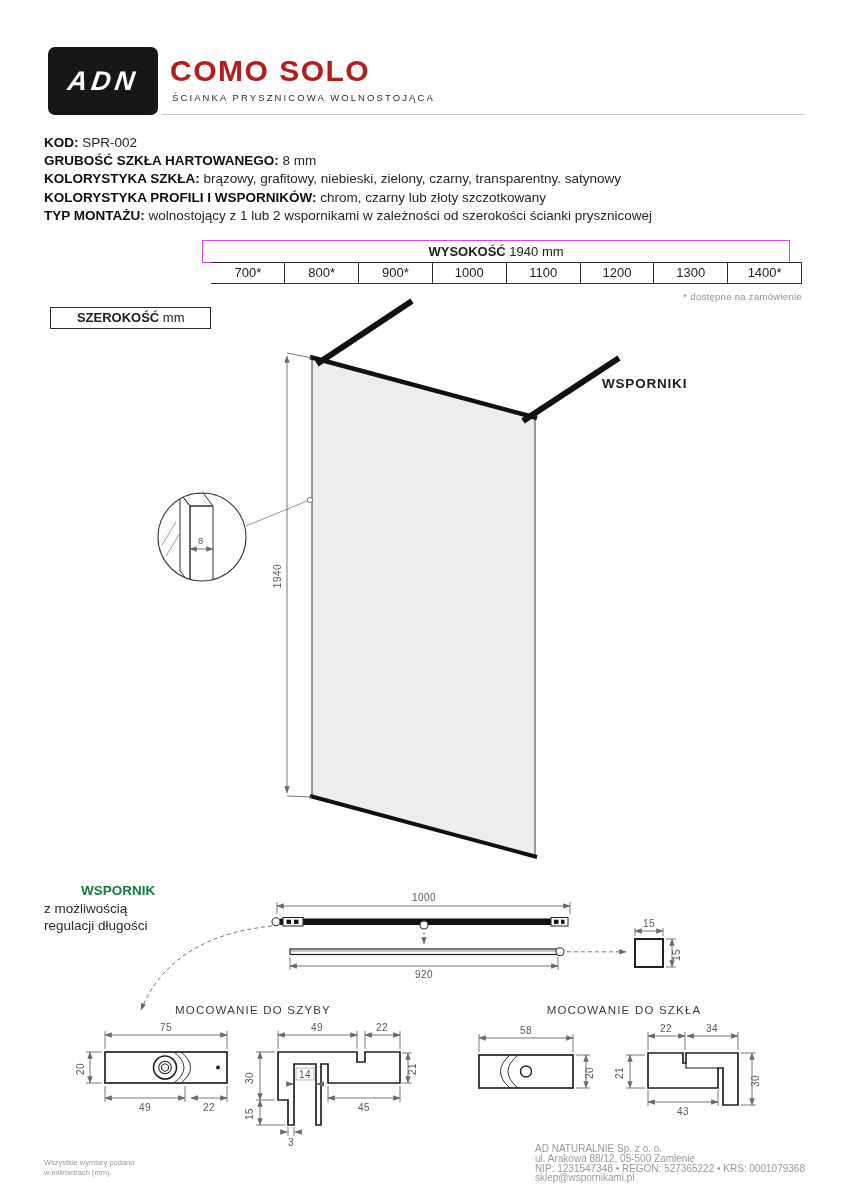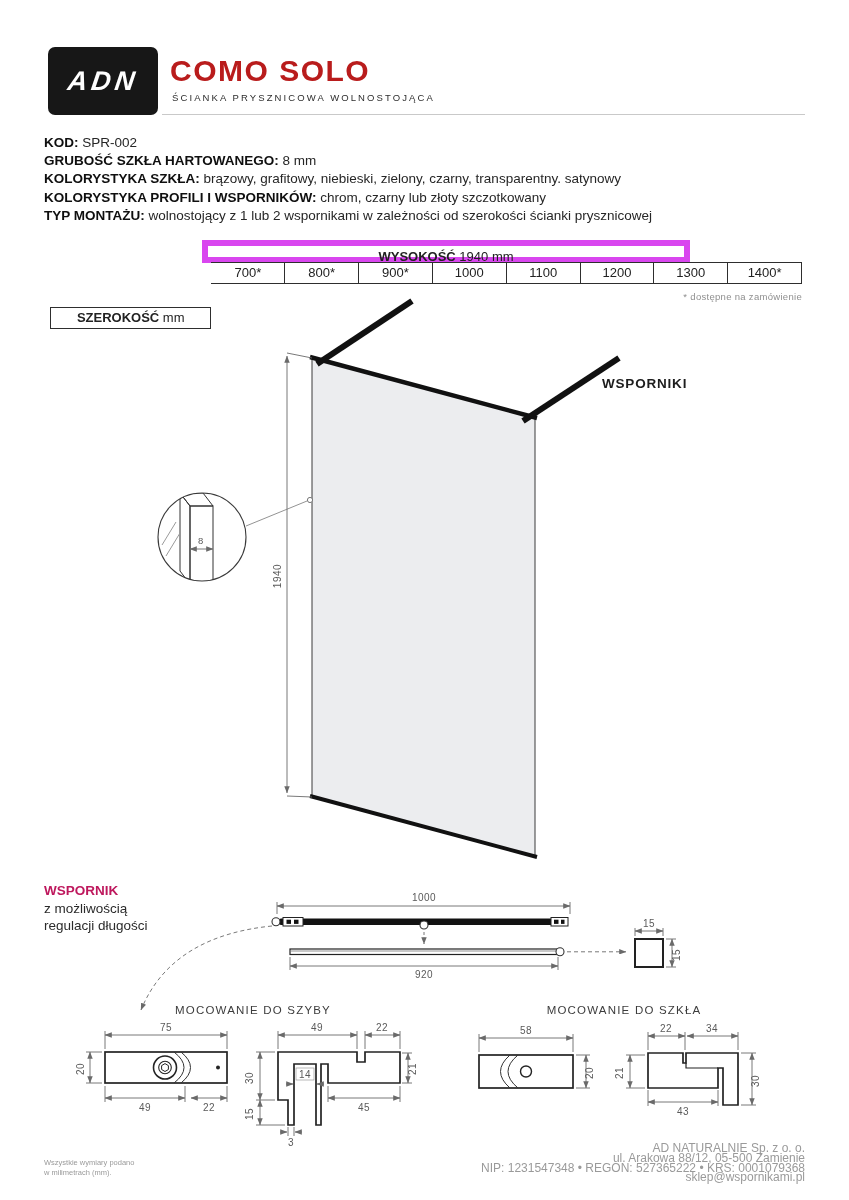--- a/index.html
+++ b/index.html
@@ -15,38 +15,38 @@
   .subtitle{position:absolute;left:172px;top:92px;font-size:9.5px;letter-spacing:2.1px;color:#2d2d2d;}
   .header-rule{position:absolute;left:162px;top:114px;width:643px;height:1px;background:#c9c9c9;}
   
   .specs{position:absolute;left:44px;top:134px;font-size:13.5px;line-height:18.2px;color:#262626;width:760px;}
   .specs b{font-weight:700;color:#0f0f0f;}
   
   .size-table{position:absolute;left:50px;top:240px;width:752px;font-size:13px;color:#222;}
   .size-table *{box-sizing:border-box;}
   .tr1{display:flex;}
   .sp{width:152px;}
-  .merged{width:488px;border:6px solid #d946ef;text-align:center;height:23px;line-height:21px;}
+  .merged{width:588px;border:1px solid #d946ef;text-align:center;height:23px;line-height:21px;}
   .tr2{display:flex;margin-top:-1px;}
   .wlabel{width:164px;border:1px solid #2e2e2e;text-align:center;height:22px;line-height:20px;margin-top:45px;}
   .wcell{width:75px;border:1px solid #2e2e2e;border-left:none;text-align:center;height:22px;line-height:20px;}
   .footnote{position:absolute;left:50px;top:291px;width:752px;text-align:right;font-size:9.5px;
         color:#8f8f8f;letter-spacing:.3px;}
   
   .wsporniki-label{position:absolute;left:602px;top:376px;font-size:13.5px;font-weight:700;letter-spacing:.8px;}
   .wspornik-block{position:absolute;left:44px;top:882px;font-size:13.5px;line-height:17.5px;color:#2b2b2b;}
-  .wspornik-block .t{font-weight:700;color:#be185d;}
+  .wspornik-block .t{font-weight:700;color:#15803d;margin-left:37px;}
   .sec-title{position:absolute;top:1004px;width:190px;text-align:center;font-size:11.5px;
         letter-spacing:1.2px;color:#3c3c3c;}
   .sec-szyby{left:158px;}
   .sec-sciany{left:529px;}
   
   .foot-note{position:absolute;left:44px;top:1158px;font-size:7.5px;line-height:10px;color:#9a9a9a;}
-  .foot-company{position:absolute;right:44px;top:1144px;font-size:12px;line-height:9.8px;
-        color:#9a9a9a;text-align:right;}
+  .foot-company{position:absolute;right:44px;top:1144px;font-size:10px;line-height:9.8px;
+        color:#9a9a9a;}
   
   svg.draw{position:absolute;left:0;top:0;}
   .dimt{fill:#5a5a5a;font-size:10px;text-anchor:middle;letter-spacing:.5px;
         font-family:"Liberation Sans",sans-serif;}
   .dim{stroke:#6a6a6a;stroke-width:.9;fill:none;}
   .shape{fill:#ffffff;stroke:#232323;stroke-width:1.7;}
   .thin{stroke:#333;stroke-width:1;fill:none;}
 </style>
 </head>
 <body>

